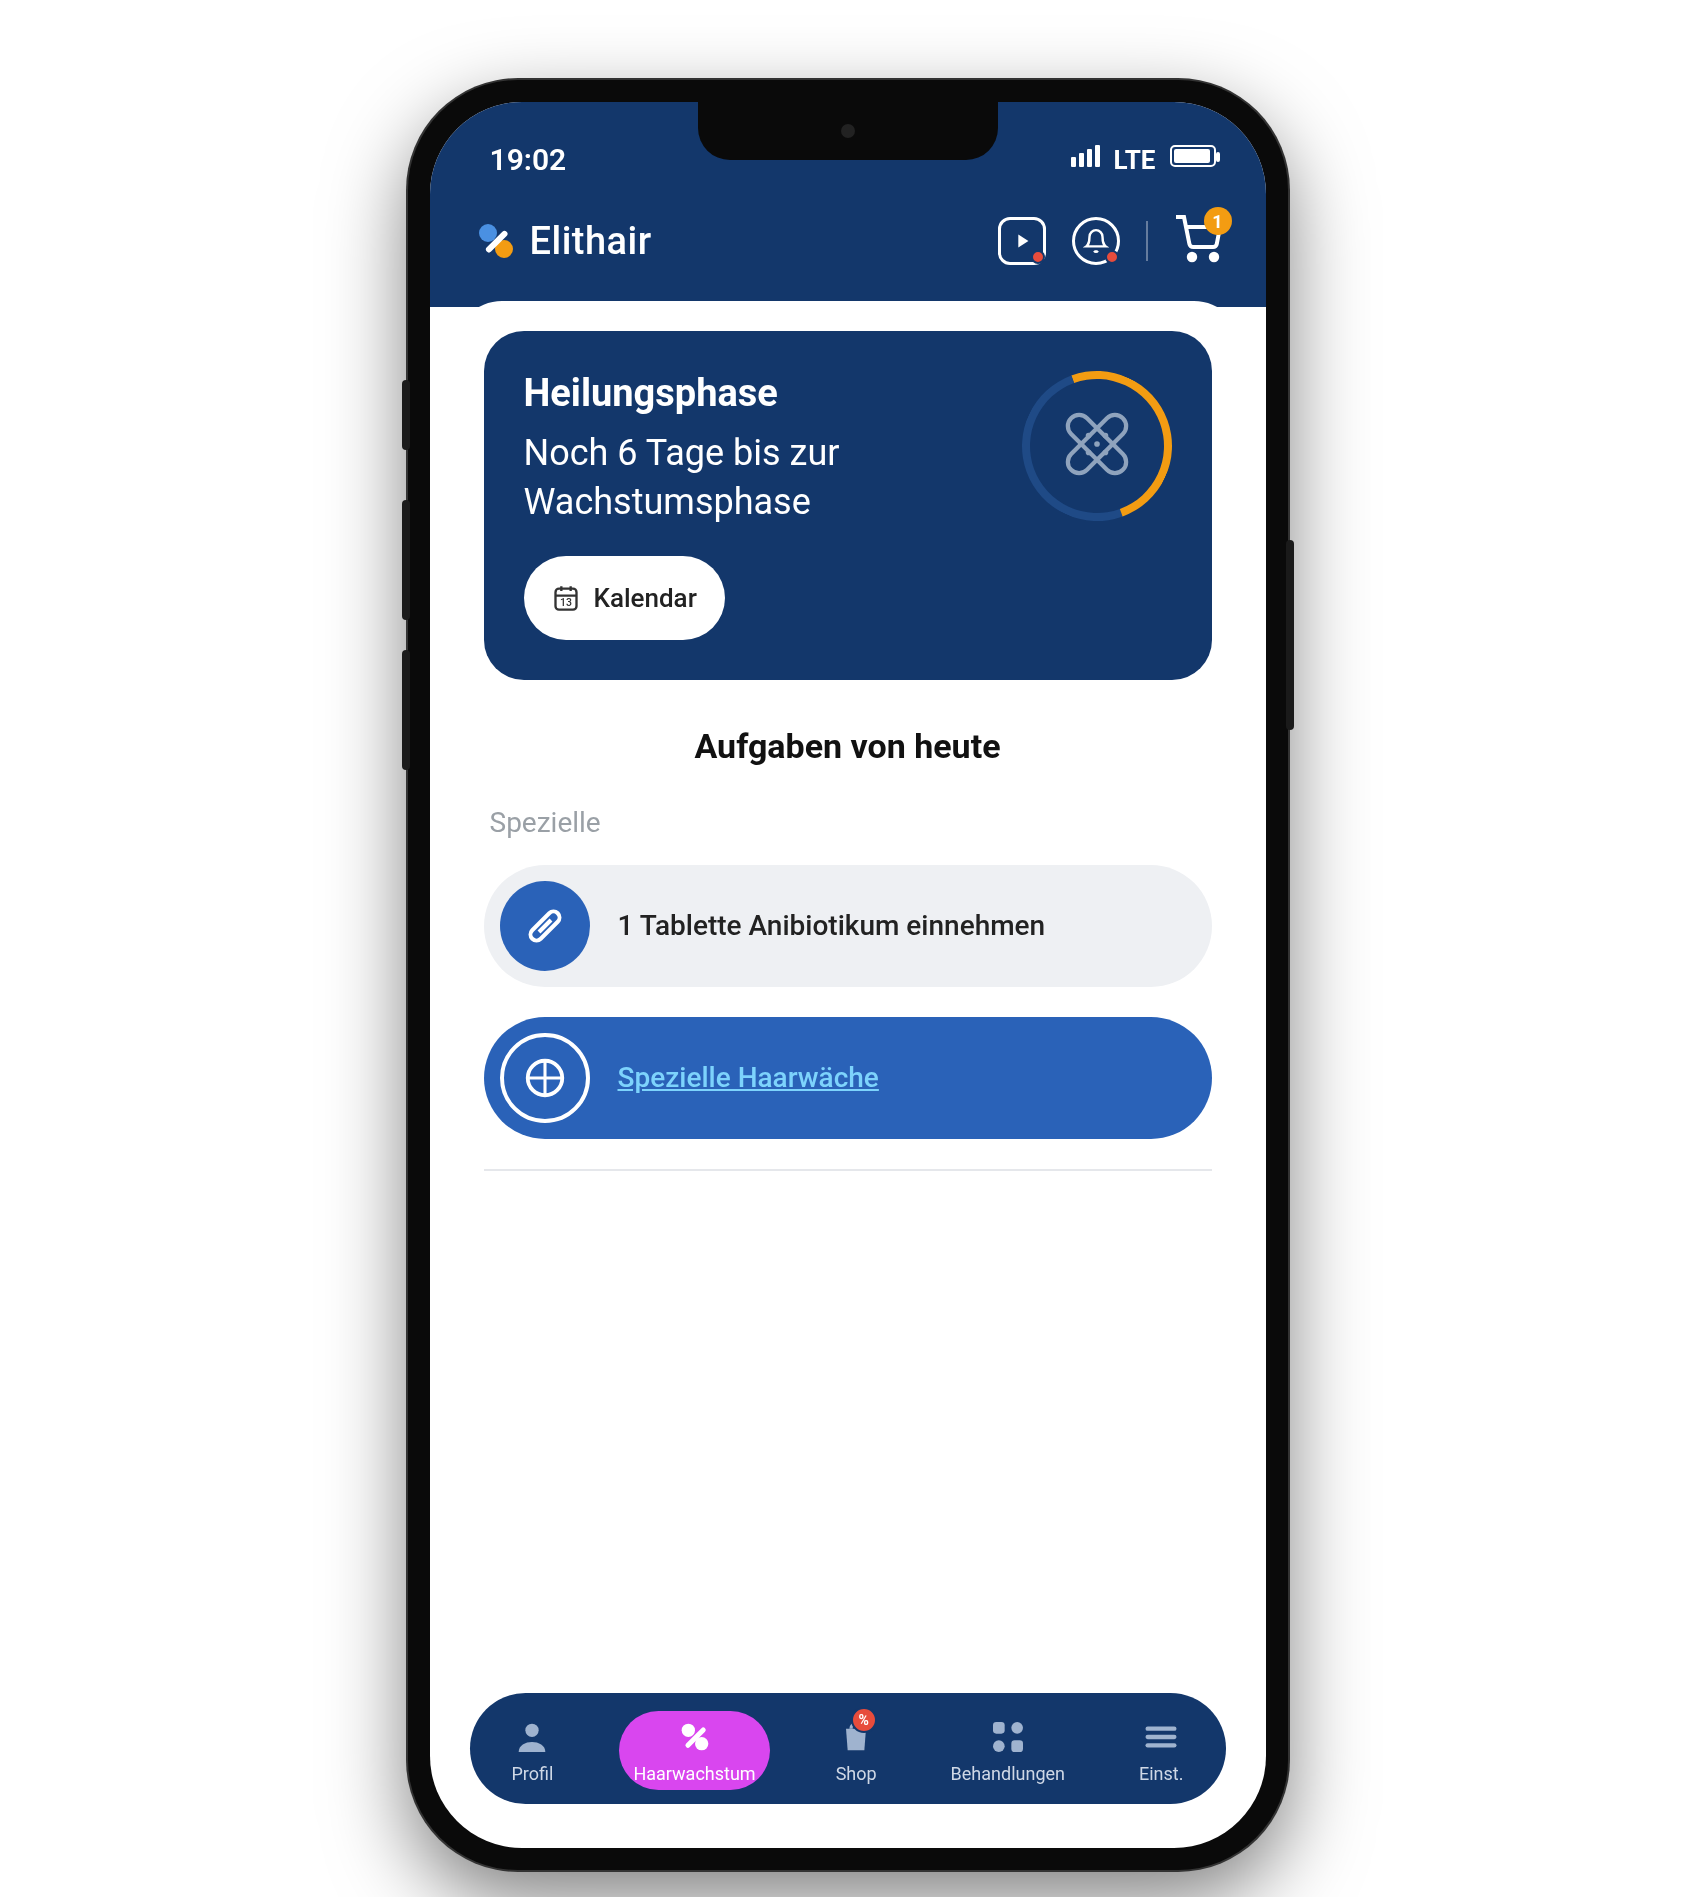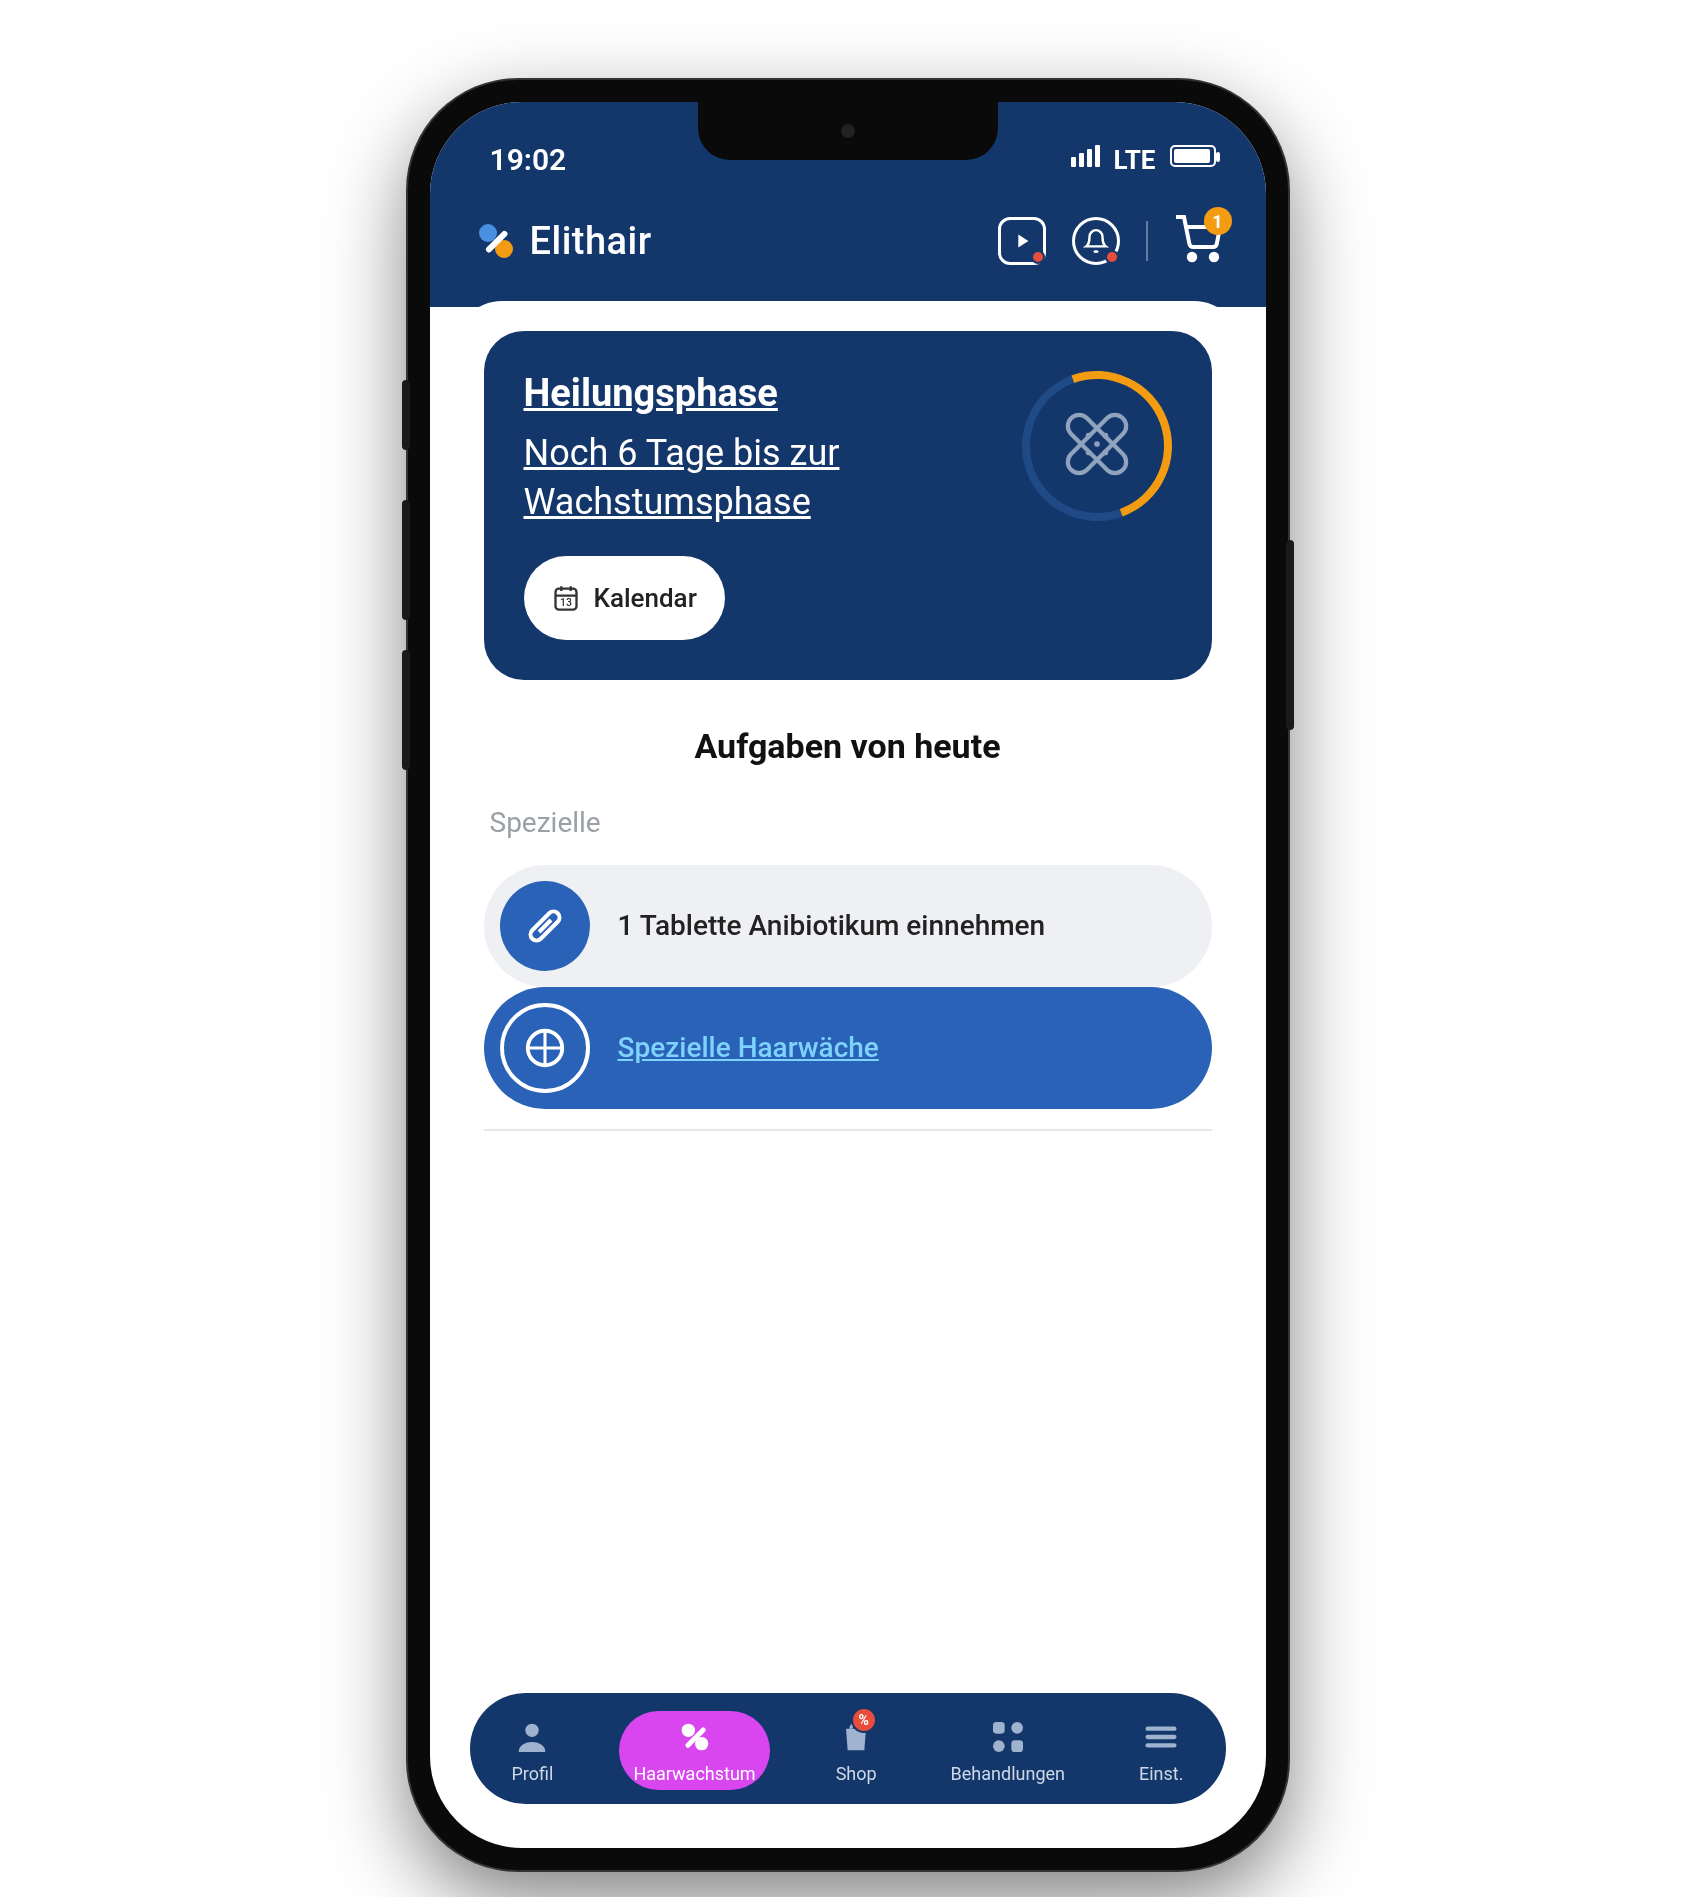--- a/index.html
+++ b/index.html
@@ -117,21 +117,20 @@
 
   .phase-card {
     background: #13376b;
     color:#fff;
     border-radius: 40px;
     padding: 40px 40px 40px 40px;
     display:flex;
     justify-content:space-between;
     align-items:flex-start;
     gap:20px;
-    text-decoration:underline;
   }
   .phase-left { flex:1; }
   .phase-title { font-size: 38px; font-weight:700; margin-bottom:14px;}
   .phase-sub { font-size: 36px; line-height:1.35; font-weight:400; margin-bottom:30px; max-width: 340px;}
   .btn-calendar {
     background:#fff; color:#222; border-radius: 999px;
     padding: 27px 28px; display:inline-flex; align-items:center; gap:14px;
     font-size:26px; font-weight:500;
   }
   .phase-icon {
@@ -148,20 +147,21 @@
   .section-title {
     text-align:center; font-size:34px; font-weight:700; color:#111;
     margin: 46px 0 40px 0;
   }
   .section-sub { color:#9aa0a6; font-size:28px; margin: 0 0 26px 6px; }
 
   .task {
     display:flex; align-items:center; gap:28px;
     border-radius: 999px;
     padding: 16px 36px 16px 16px;
+    margin-bottom: 30px;
     font-size:28px;
   }
   .task.light { background:#eef0f3; color:#222; }
   .task.dark  { background:#2a62b8; color:#7dd3fc;text-decoration:underline; }
   .task-icon {
     width:90px;height:90px;border-radius:50%;
     display:flex;align-items:center;justify-content:center;
     flex-shrink:0;
   }
   .task.light .task-icon { background:#2a62b8; }

